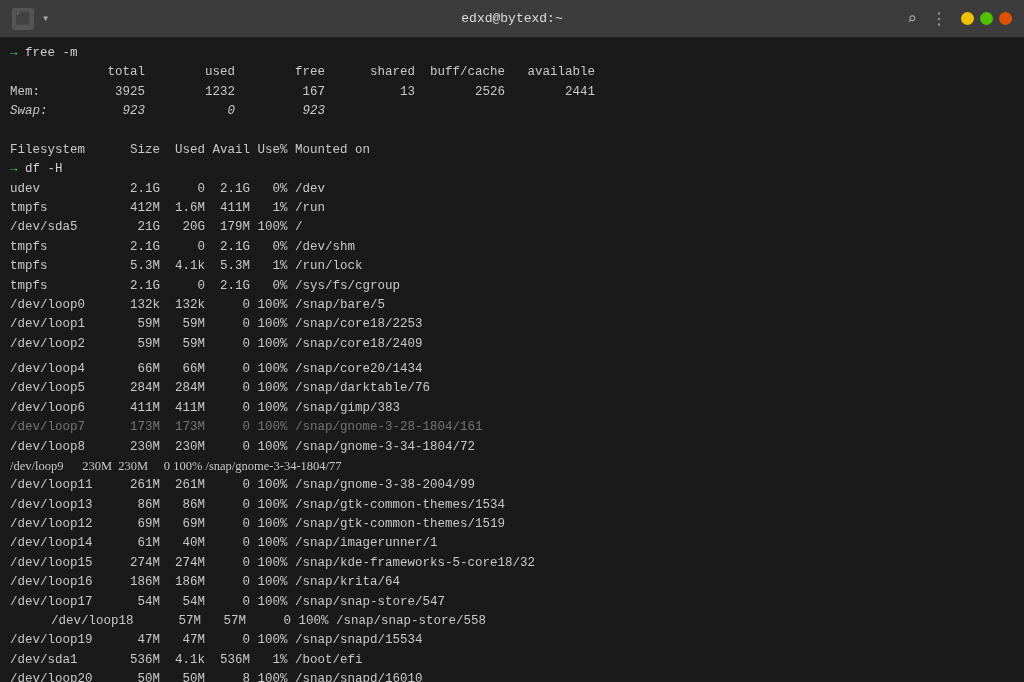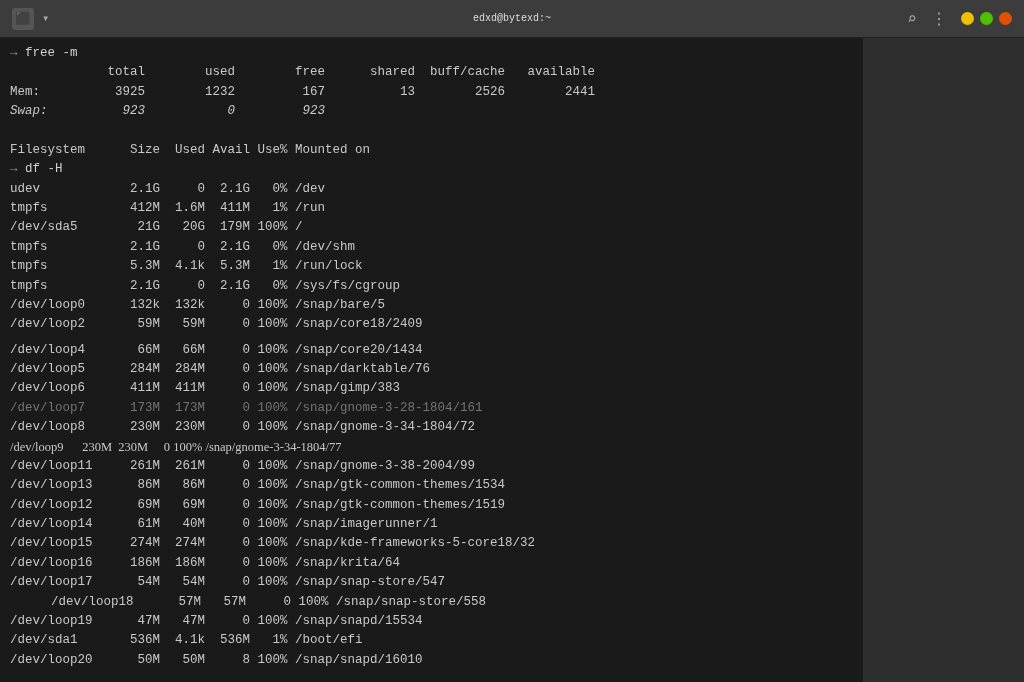--- a/index.html
+++ b/index.html
@@ -33,21 +33,21 @@
       color: #ccc;
       font-size: 13px;
     }
     .titlebar-dropdown {
       color: #aaa;
       font-size: 12px;
       cursor: pointer;
     }
     .titlebar-title {
       color: #ddd;
-      font-size: 10px;
+      font-size: 13px;
       position: absolute;
       left: 50%;
       transform: translateX(-50%);
     }
     .titlebar-right {
       display: flex;
       align-items: center;
       gap: 14px;
     }
     .titlebar-search, .titlebar-menu {
@@ -64,21 +64,21 @@
       width: 13px;
       height: 13px;
       border-radius: 50%;
       cursor: pointer;
     }
     .wc-min { background: #f0c000; }
     .wc-max { background: #50c000; }
     .wc-close { background: #e05000; }
 
     .terminal {
-      width: 863px;
+      width: 1024px;
       height: 644px;
       background: #1a1a1a;
       color: #d0d0d0;
       font-size: 12.5px;
       line-height: 1.55;
       padding: 6px 10px;
       overflow: hidden;
     }
     .mono {
       font-family: 'Courier New', Courier, monospace;
@@ -116,20 +116,21 @@
     <div class="mono">&nbsp;</div>
     <div class="mono" style="color: rgb(200, 200, 200);">Filesystem      Size  Used Avail Use% Mounted on</div>
     <div class="mono"><span style="color:#50c878;">→ </span><span>df -H</span></div>
     <div class="mono" style="color: rgb(200, 200, 200);">udev            2.1G     0  2.1G   0% /dev</div>
     <div class="mono" style="color: rgb(200, 200, 200);">tmpfs           412M  1.6M  411M   1% /run</div>
     <div class="mono" style="color: rgb(200, 200, 200);">/dev/sda5        21G   20G  179M 100% /</div>
     <div class="mono" style="color: rgb(200, 200, 200);">tmpfs           2.1G     0  2.1G   0% /dev/shm</div>
     <div class="mono" style="color: rgb(200, 200, 200);">tmpfs           5.3M  4.1k  5.3M   1% /run/lock</div>
     <div class="mono" style="color: rgb(200, 200, 200);">tmpfs           2.1G     0  2.1G   0% /sys/fs/cgroup</div>
     <div class="mono" style="color: rgb(200, 200, 200);">/dev/loop0      132k  132k     0 100% /snap/bare/5</div>
+    <div class="mono" style="color: rgb(200, 200, 200);">/dev/loop1       59M   59M     0 100% /snap/core18/2253</div>
     <div class="mono" style="color: rgb(200, 200, 200);">/dev/loop2       59M   59M     0 100% /snap/core18/2409</div>
     <div class="mono" style="color: rgb(200, 200, 200); margin-top: 6px;">/dev/loop4       66M   66M     0 100% /snap/core20/1434</div>
     <div class="mono" style="color: rgb(200, 200, 200);">/dev/loop5      284M  284M     0 100% /snap/darktable/76</div>
     <div class="mono" style="color: rgb(200, 200, 200);">/dev/loop6      411M  411M     0 100% /snap/gimp/383</div>
     <div class="mono" style="color: #737373;">/dev/loop7      173M  173M     0 100% /snap/gnome-3-28-1804/161</div>
     <div class="mono" style="color: rgb(200, 200, 200);">/dev/loop8      230M  230M     0 100% /snap/gnome-3-34-1804/72</div>
     <div class="mono" style="color: rgb(200, 200, 200); font-family: Liberation Serif, serif;">/dev/loop9      230M  230M     0 100% /snap/gnome-3-34-1804/77</div>
     <div class="mono" style="color: rgb(200, 200, 200);">/dev/loop11     261M  261M     0 100% /snap/gnome-3-38-2004/99</div>
     <div class="mono" style="color: rgb(200, 200, 200);">/dev/loop13      86M   86M     0 100% /snap/gtk-common-themes/1534</div>
     <div class="mono" style="color: rgb(200, 200, 200);">/dev/loop12      69M   69M     0 100% /snap/gtk-common-themes/1519</div>

